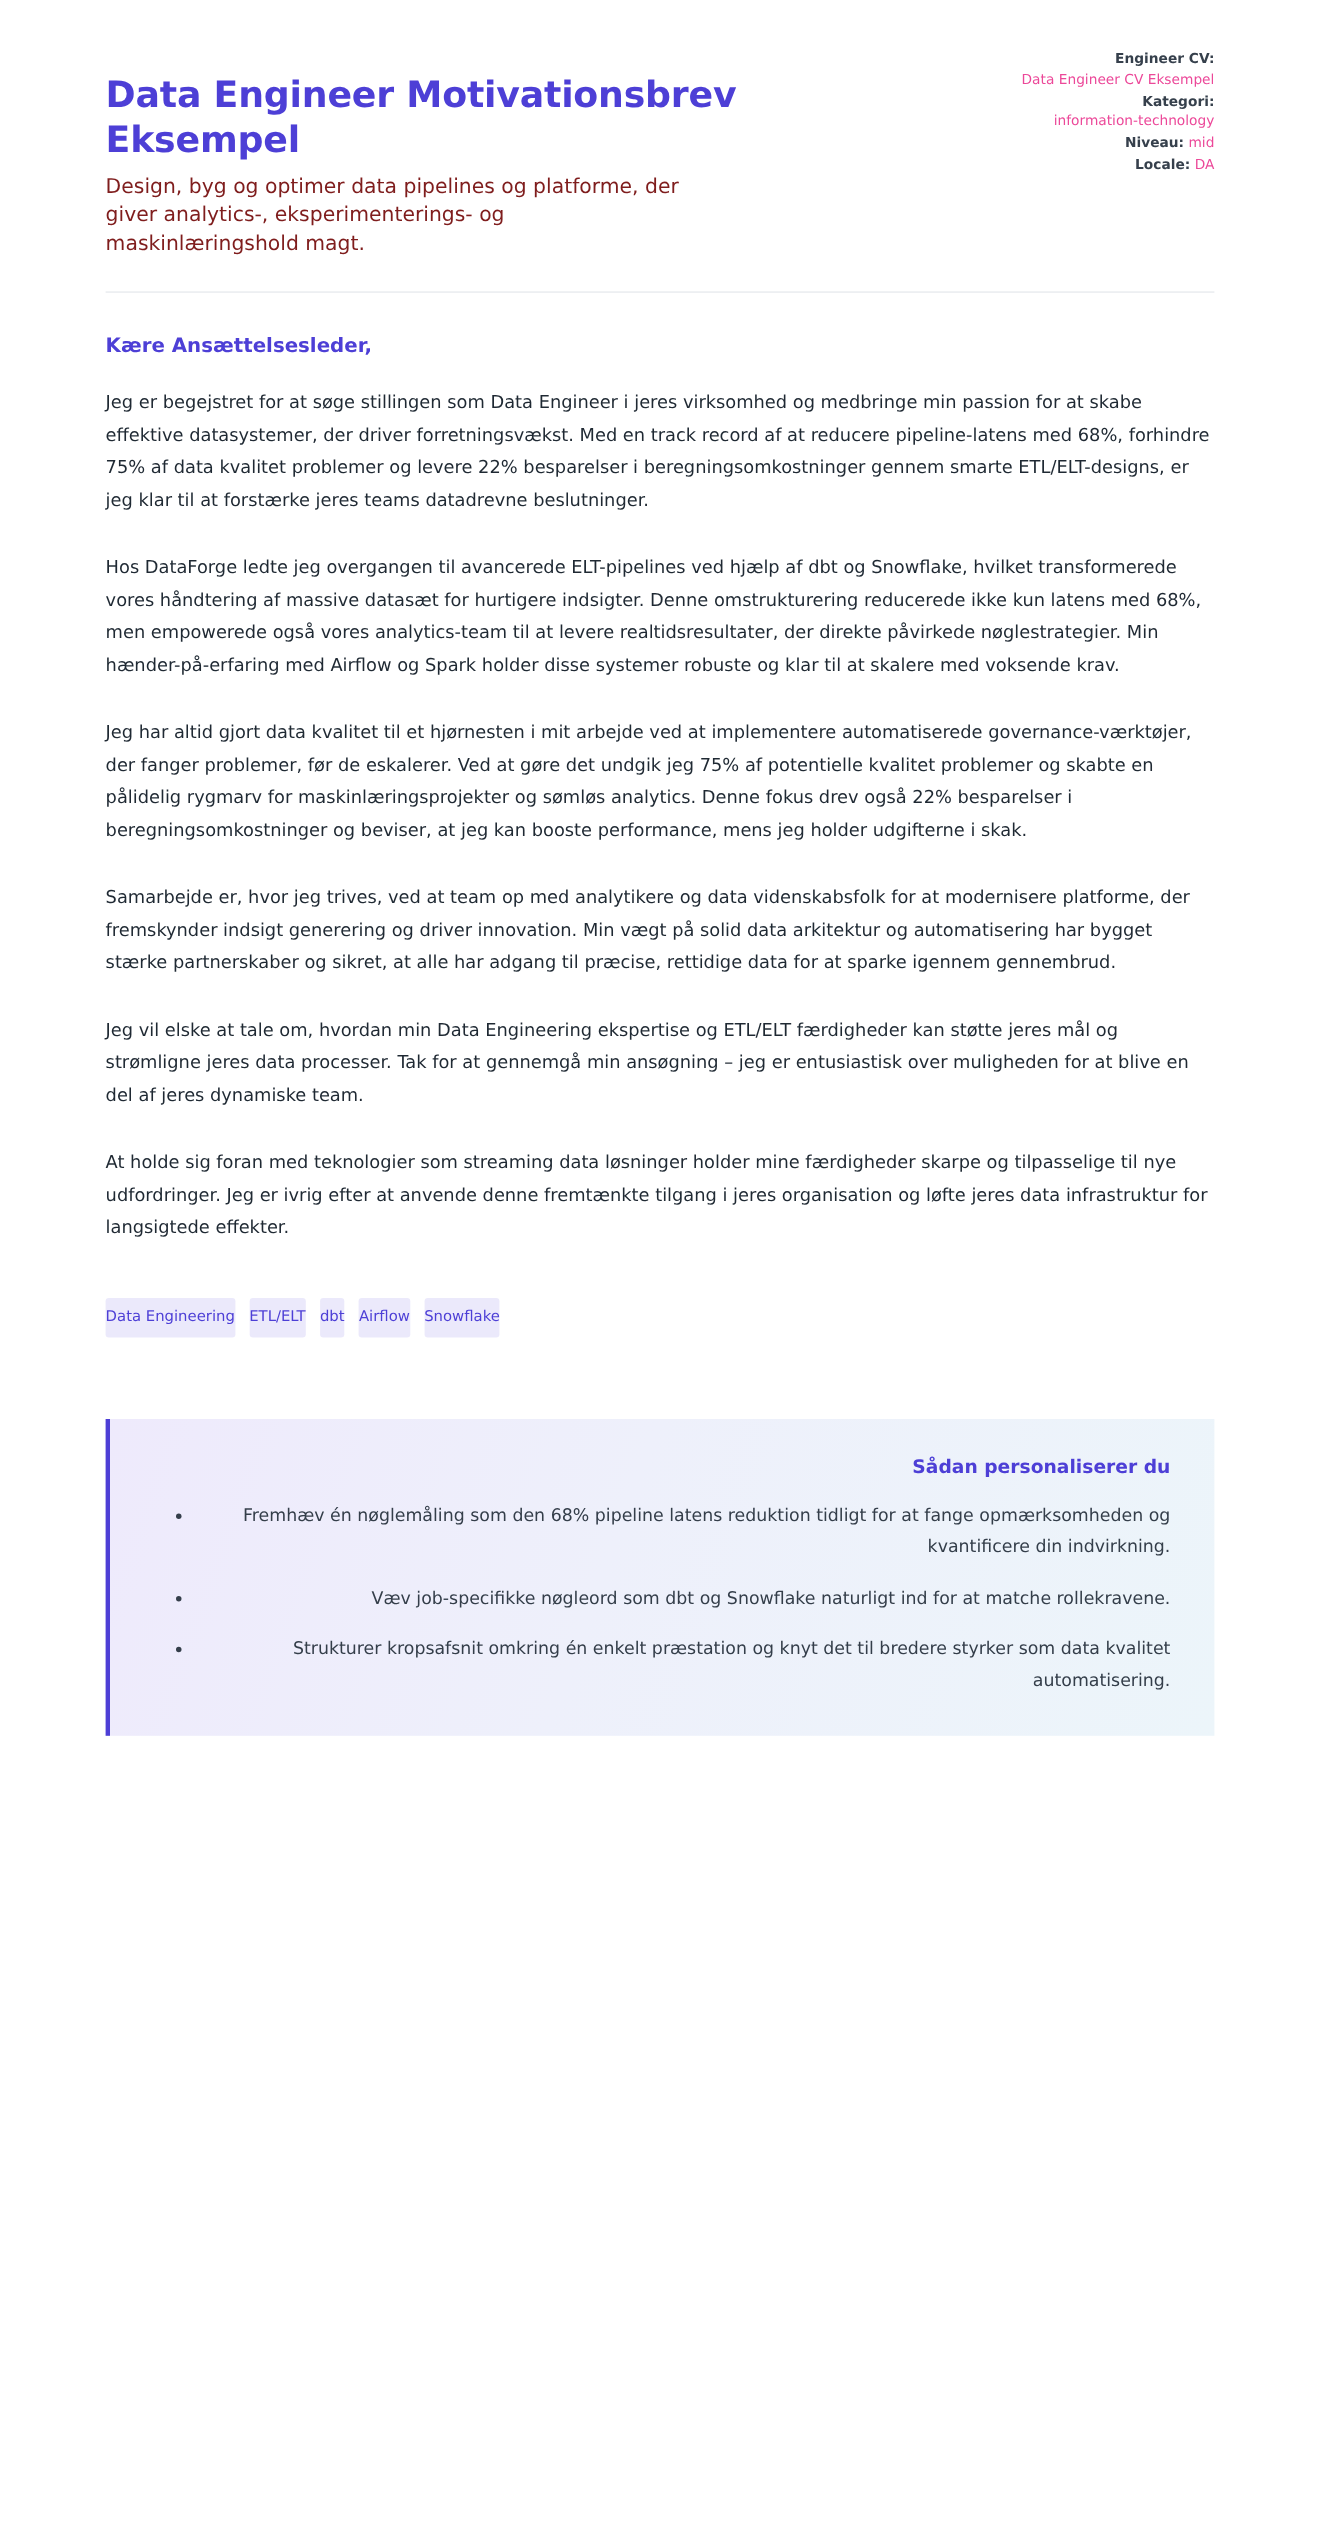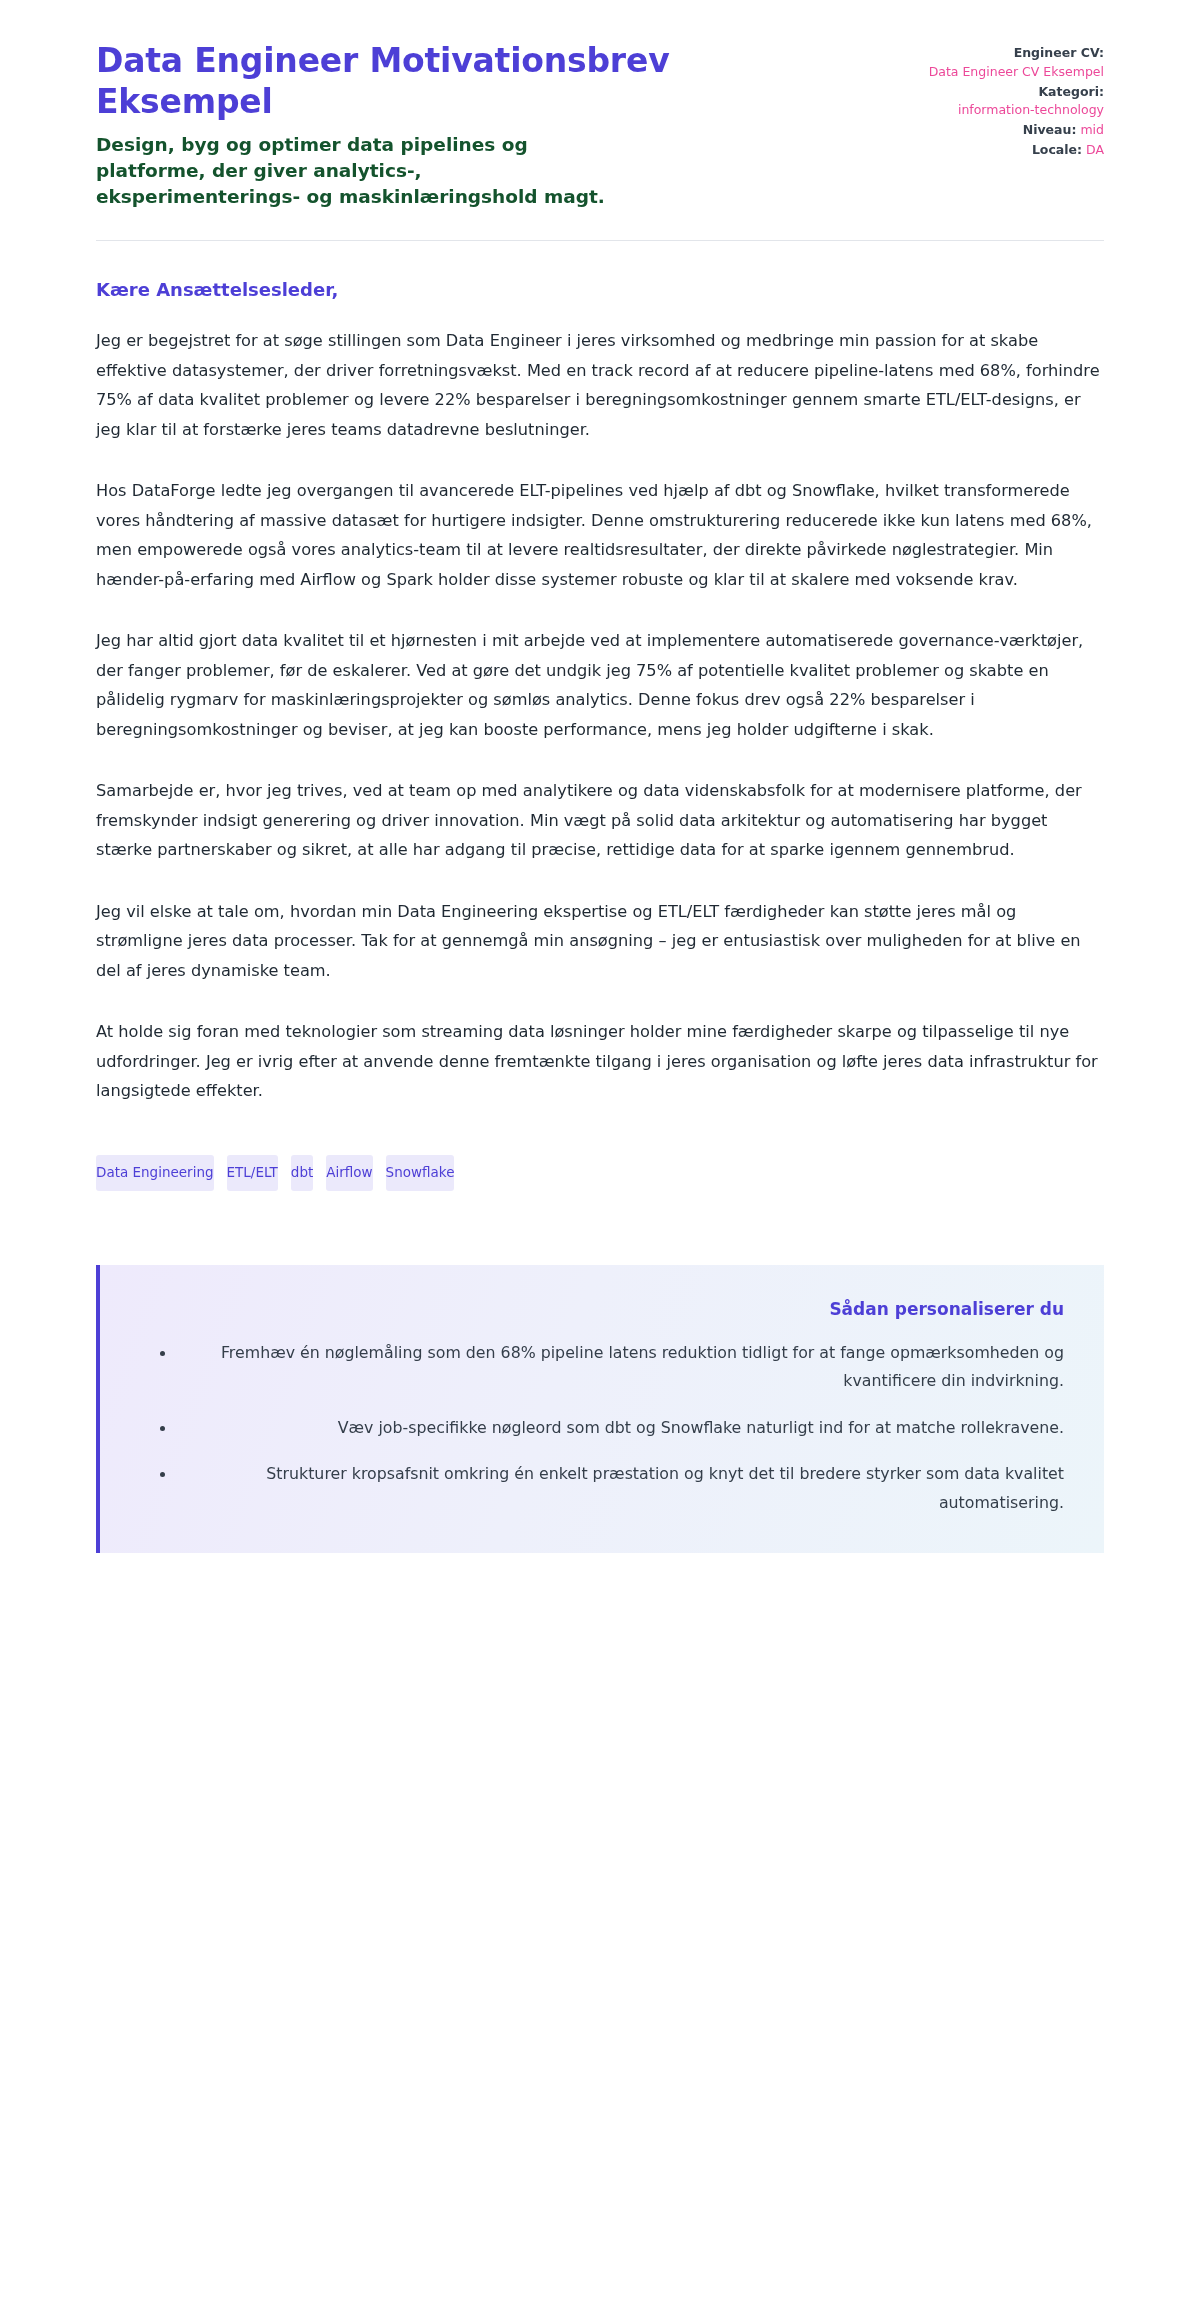--- a/index.html
+++ b/index.html
@@ -23,35 +23,36 @@
   
   .header {
     display: flex;
     align-items: flex-start;
     justify-content: space-between;
     gap: 40px;
   }
   .header-left {
     flex: 1 1 auto;
     max-width: 760px;
+    margin-top: 25px;
   }
   .doc-title {
     margin: 0;
     font-size: 33px;
     line-height: 1.25;
     font-weight: 700;
     color: #4d3fd6;
     letter-spacing: -0.2px;
   }
   .doc-subtitle {
     margin: 9px 0 0 0;
     font-size: 18.5px;
     line-height: 1.42;
-    font-weight: 700;
-    color: #14532d;
+    font-weight: 400;
+    color: #7f1d1d;
     max-width: 530px;
   }
   .meta {
     flex: 0 0 auto;
     width: 190px;
     text-align: right;
     font-size: 12.5px;
     line-height: 1.5;
     color: #6b7785;
     padding-top: 4px;

